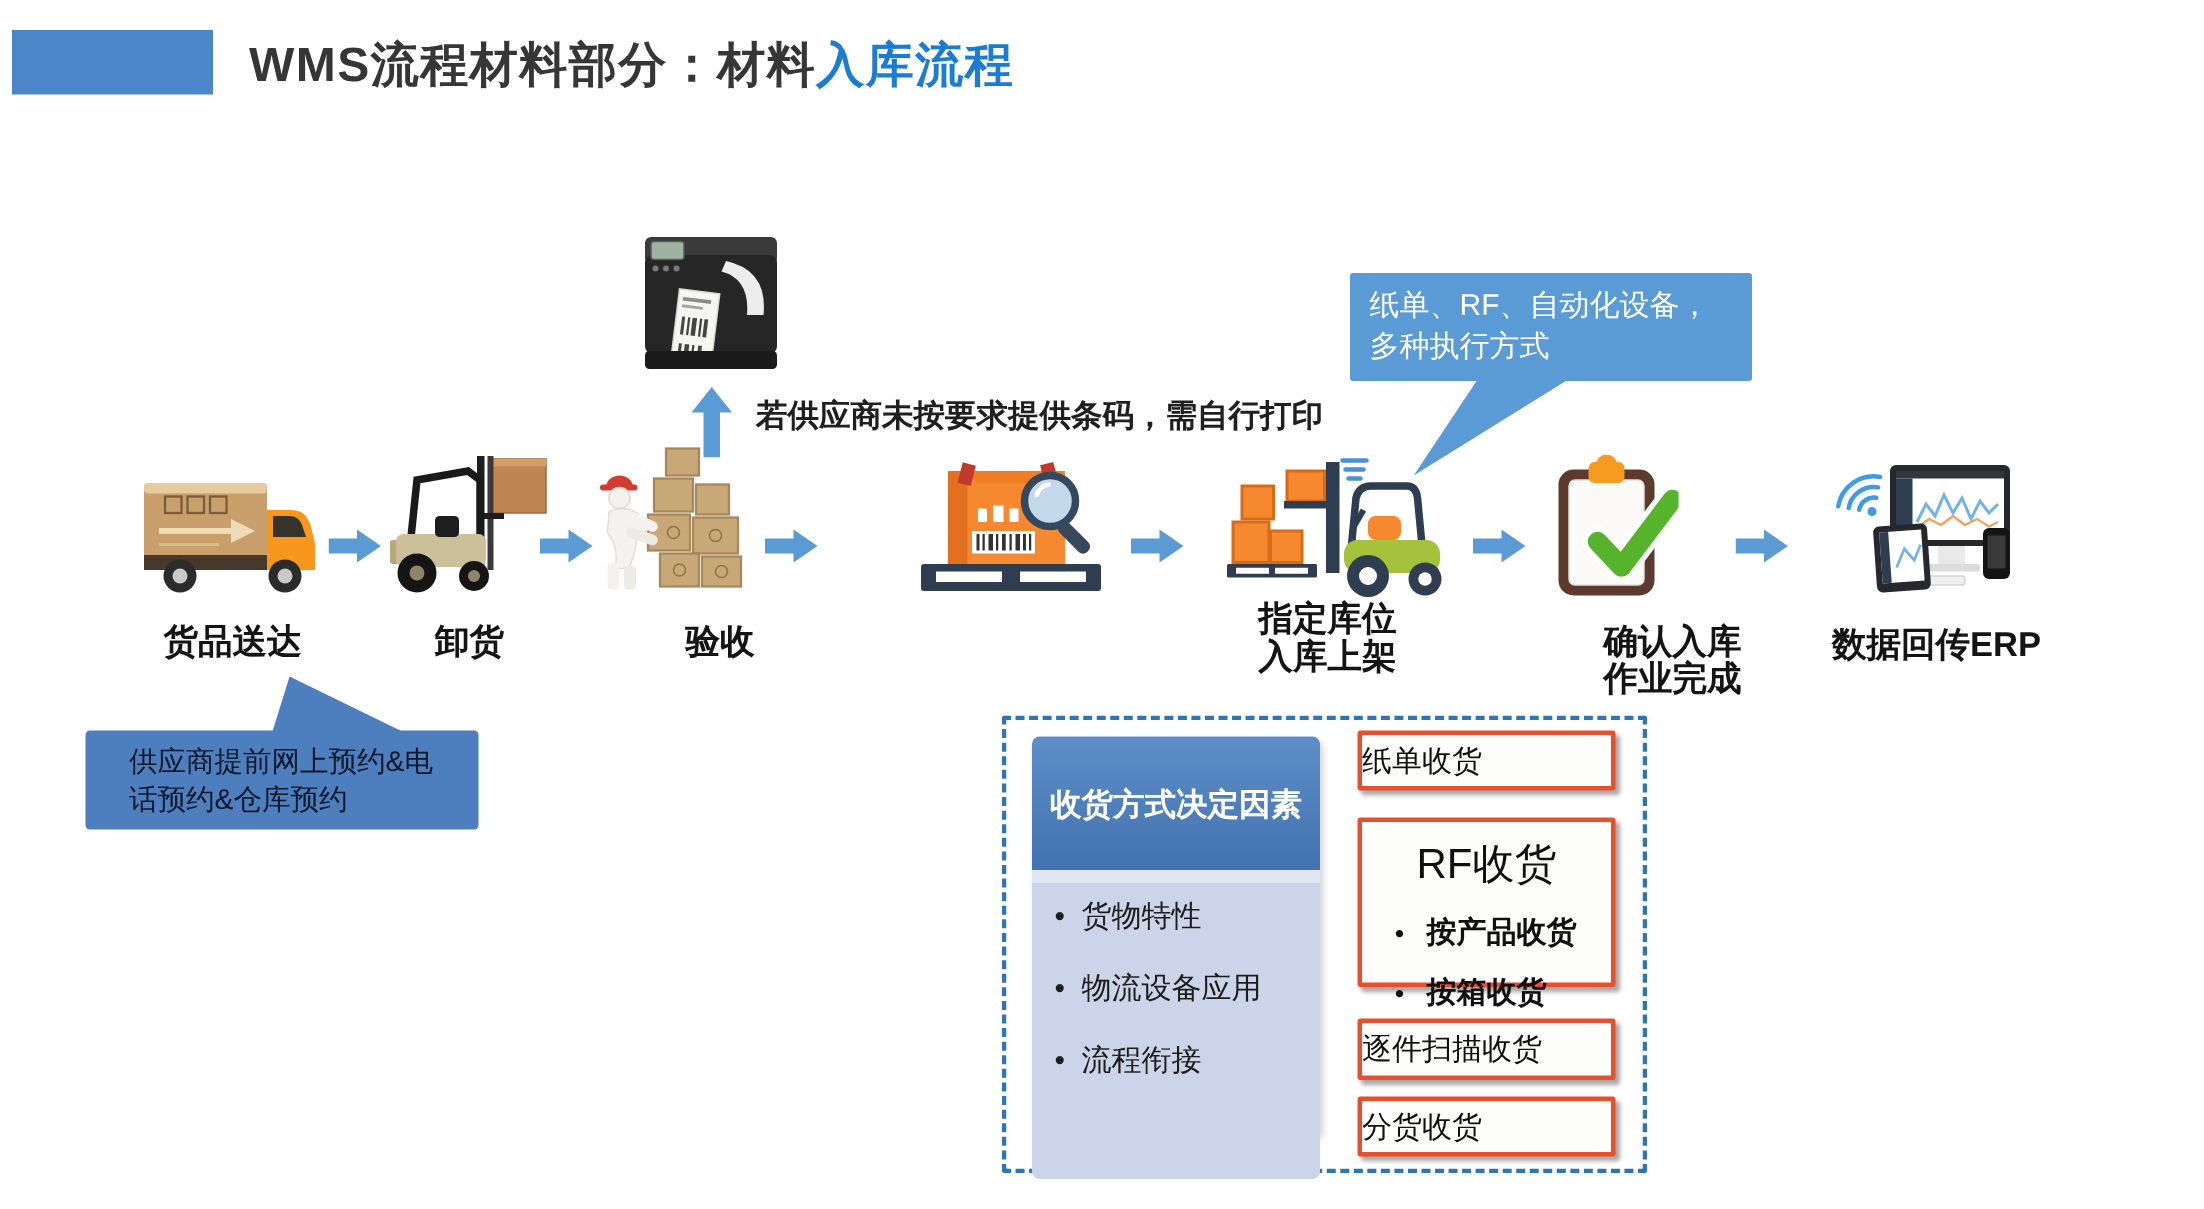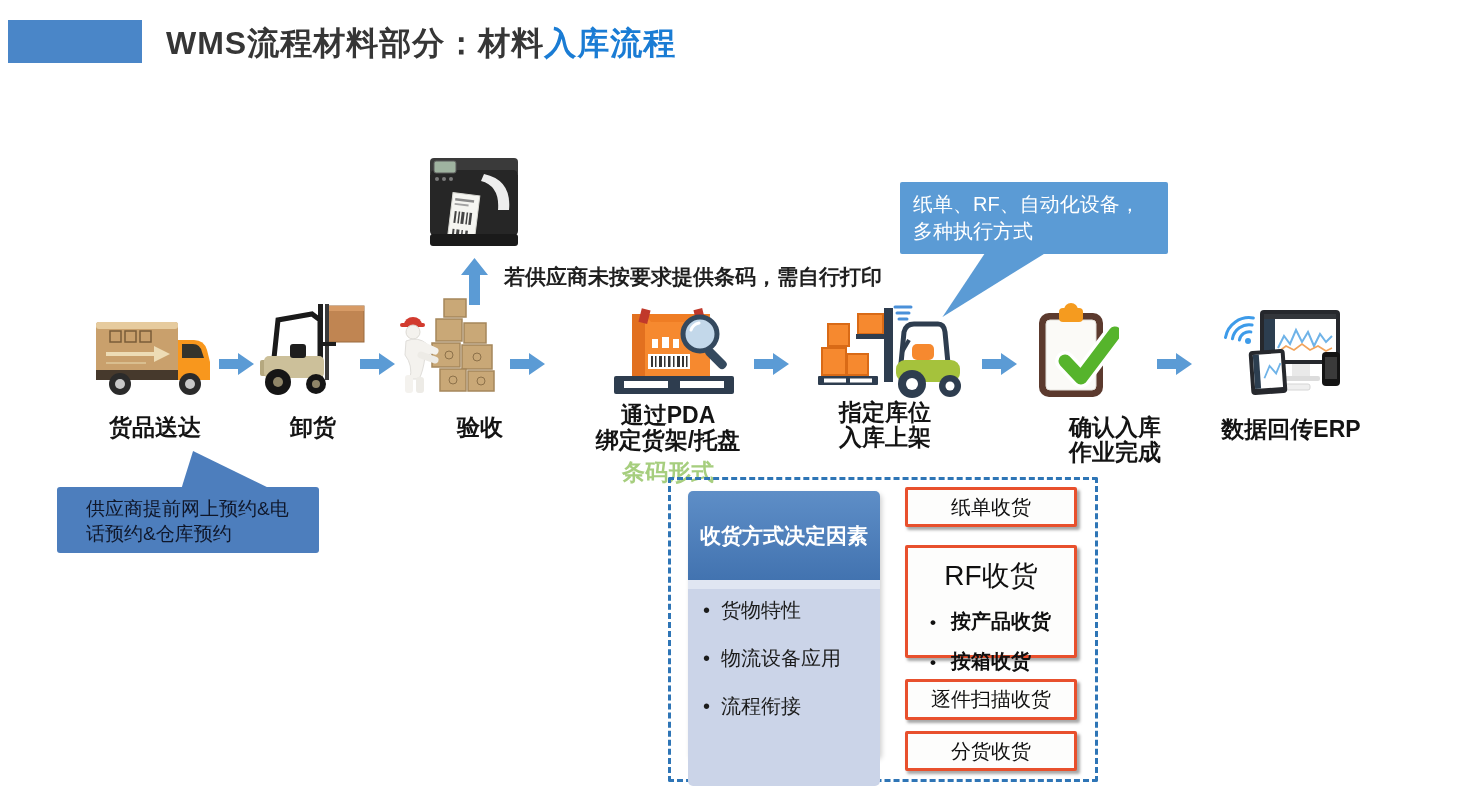--- a/index.html
+++ b/index.html
@@ -36,21 +36,21 @@
   .panel{left:668px;top:477px;width:430px;height:305px;border:3px dashed #2E75B6;box-sizing:border-box;border-radius:2px;}
   .factor-card{left:688px;top:491px;width:192px;height:266px;box-shadow:2px 3px 5px rgba(0,0,0,.18);border-radius:5px;}
   .factor-head{height:89px;background:linear-gradient(#5E8EC7,#4273B0);border-radius:5px 5px 0 0;color:#fff;
                font-size:21px;font-weight:bold;display:flex;align-items:center;justify-content:center;text-align:right;}
   .factor-body{height:177px;background:linear-gradient(#E0E6F2 0 9px,#CBD4E8 9px);border-radius:0 0 5px 5px;
                padding:17px 0 12px 15px;box-sizing:content-box;}
   .factor-item{font-size:20px;color:#1c1c1c;margin-bottom:21px;}
   .factor-item::before{content:"•";margin-right:11px;font-size:20px;}
   .method{left:905px;width:172px;background:#FDFDFC;border:3px solid #E8502D;border-radius:2px;box-sizing:border-box;
           box-shadow:2.5px 3px 3px rgba(95,95,95,.55);font-size:20px;color:#101010;
-          display:flex;align-items:center;justify-content:center;}
+          display:flex;align-items:center;justify-content:flex-start;}
   .m-paper{top:487px;height:40px;}
   .m-rf{top:545px;height:113px;display:block;text-align:center;padding-top:9px;}
   .m-rf .rf-title{font-size:28px;}
   .rf-item{text-align:left;padding-left:22px;margin-top:13px;font-size:20px;font-weight:bold;}
   .rf-item::before{content:"•";margin-right:15px;font-size:17px;}
   .m-scan{top:679px;height:41px;}
   .m-sort{top:731px;height:40px;}
 </style>
 </head>
 <body>
@@ -280,25 +280,20 @@
   <div class="abs flow-arrow" style="left:982px;"><svg width="36" height="24" viewBox="0 0 36 24">
         <polygon points="0,7 19,7 19,1 35,12 19,23 19,17 0,17" fill="#5B9BD5"></polygon>
       </svg></div>
   <div class="abs flow-arrow" style="left:1157px;"><svg width="36" height="24" viewBox="0 0 36 24">
         <polygon points="0,7 19,7 19,1 35,12 19,23 19,17 0,17" fill="#5B9BD5"></polygon>
       </svg></div>
 
   <div class="abs step-label" style="left:82px;top:415px;width:146px;">货品送达</div>
   <div class="abs step-label" style="left:263px;top:415px;width:100px;">卸货</div>
   <div class="abs step-label" style="left:428px;top:415px;width:104px;">验收</div>
-  <div class="abs" style="left:578px;top:403px;width:180px;">
-    <div class="step-label">通过PDA</div>
-    <div class="step-label">绑定货架/托盘</div>
-    <div class="sub-green">条码形式</div>
-  </div>
   <div class="abs" style="left:810px;top:400px;width:150px;">
     <div class="step-label">指定库位</div>
     <div class="step-label">入库上架</div>
   </div>
   <div class="abs" style="left:1040px;top:415px;width:150px;">
     <div class="step-label">确认入库</div>
     <div class="step-label">作业完成</div>
   </div>
   <div class="abs step-label" style="left:1213px;top:417px;width:156px;">数据回传ERP</div>
 

